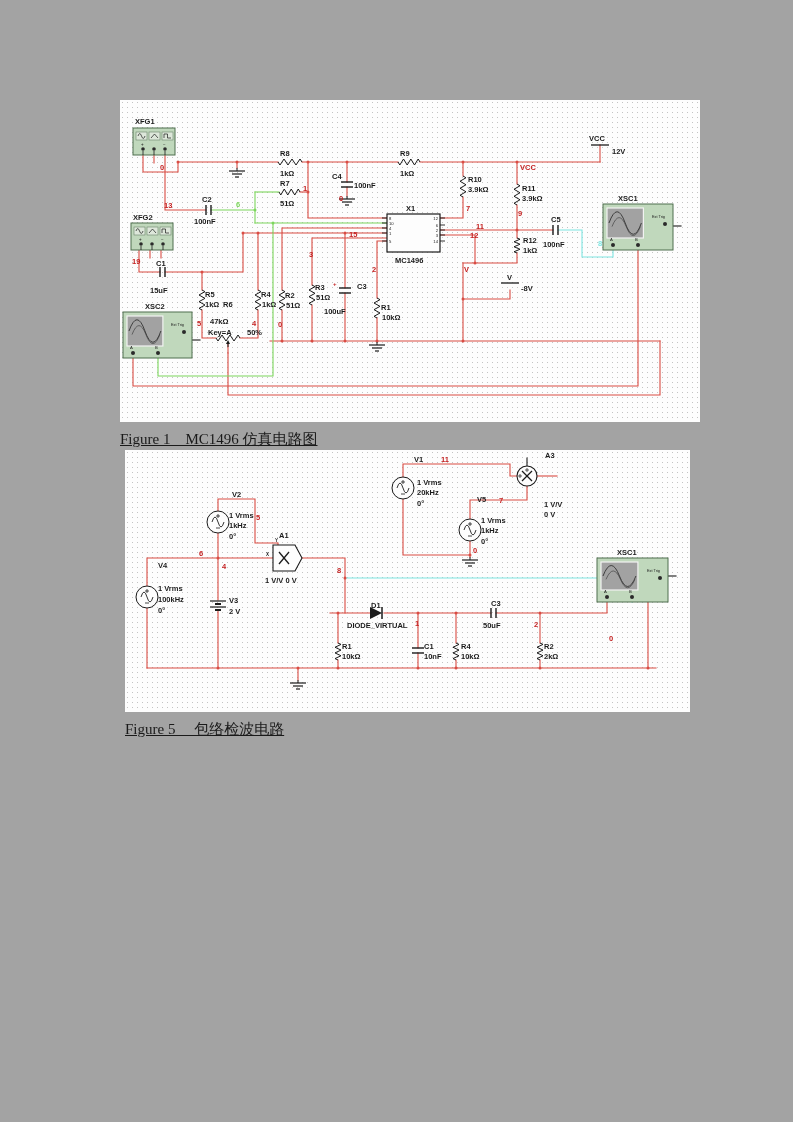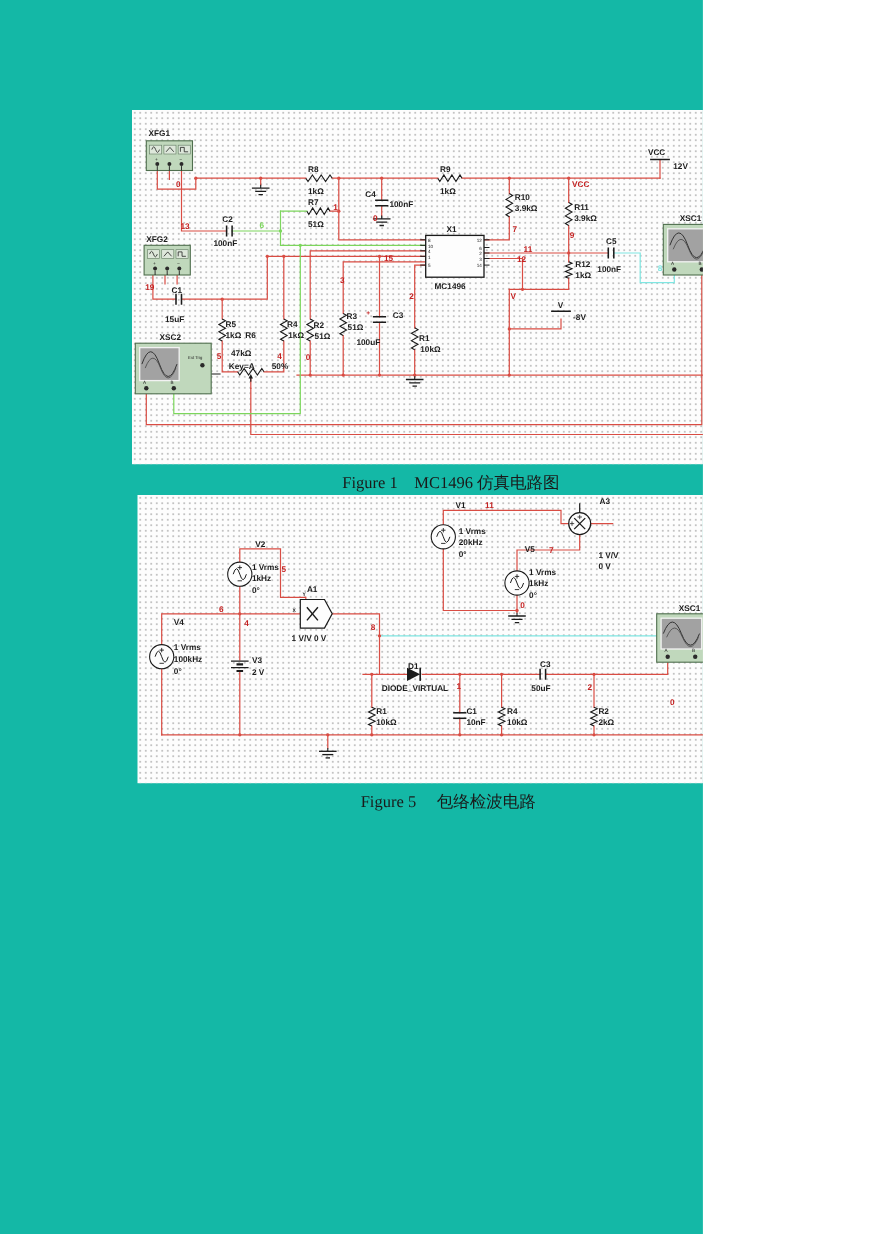--- a/index.html
+++ b/index.html
@@ -1,23 +1,23 @@
 <!DOCTYPE html>
 <html><head>
 <meta charset="utf-8">
 <style>
   html,body{margin:0;padding:0;background:#ffffff;}
-  #page{position:relative;width:639px;height:1122px;background:#14b8a6;overflow:hidden;
+  #page{position:relative;width:793px;height:1122px;background:#a3a3a3;overflow:hidden;
         font-family:"Liberation Sans",sans-serif;}
   .fig{position:absolute;background-color:#fdfdfd;
        background-image:radial-gradient(circle,#c3c3c3 0.6px,transparent 0.75px);
        background-size:5px 5px;}
   .fig svg{position:absolute;left:0;top:0;}
-  .caption{position:absolute;text-align:center;font-family:"Liberation Serif",serif;
-           font-size:15px;color:#1a1a1a;}
+  .caption{position:absolute;text-align:left;font-family:"Liberation Serif",serif;
+           font-size:15px;color:#1a1a1a;text-decoration:underline;}
   svg text{font-family:"Liberation Sans",sans-serif;}
 </style>
 </head>
 <body>
 
 <div id="page">
   <div class="fig" style="left:120px;top:100px;width:580px;height:322px;">
       <svg width="580" height="322" viewBox="0 0 580 322">
         <g>
           <polyline points="23,55 23,72 58,72 58,62 158,62" fill="none" stroke="#d94c43" stroke-width="1.1" stroke-linecap="square" stroke-linejoin="miter"></polyline>

